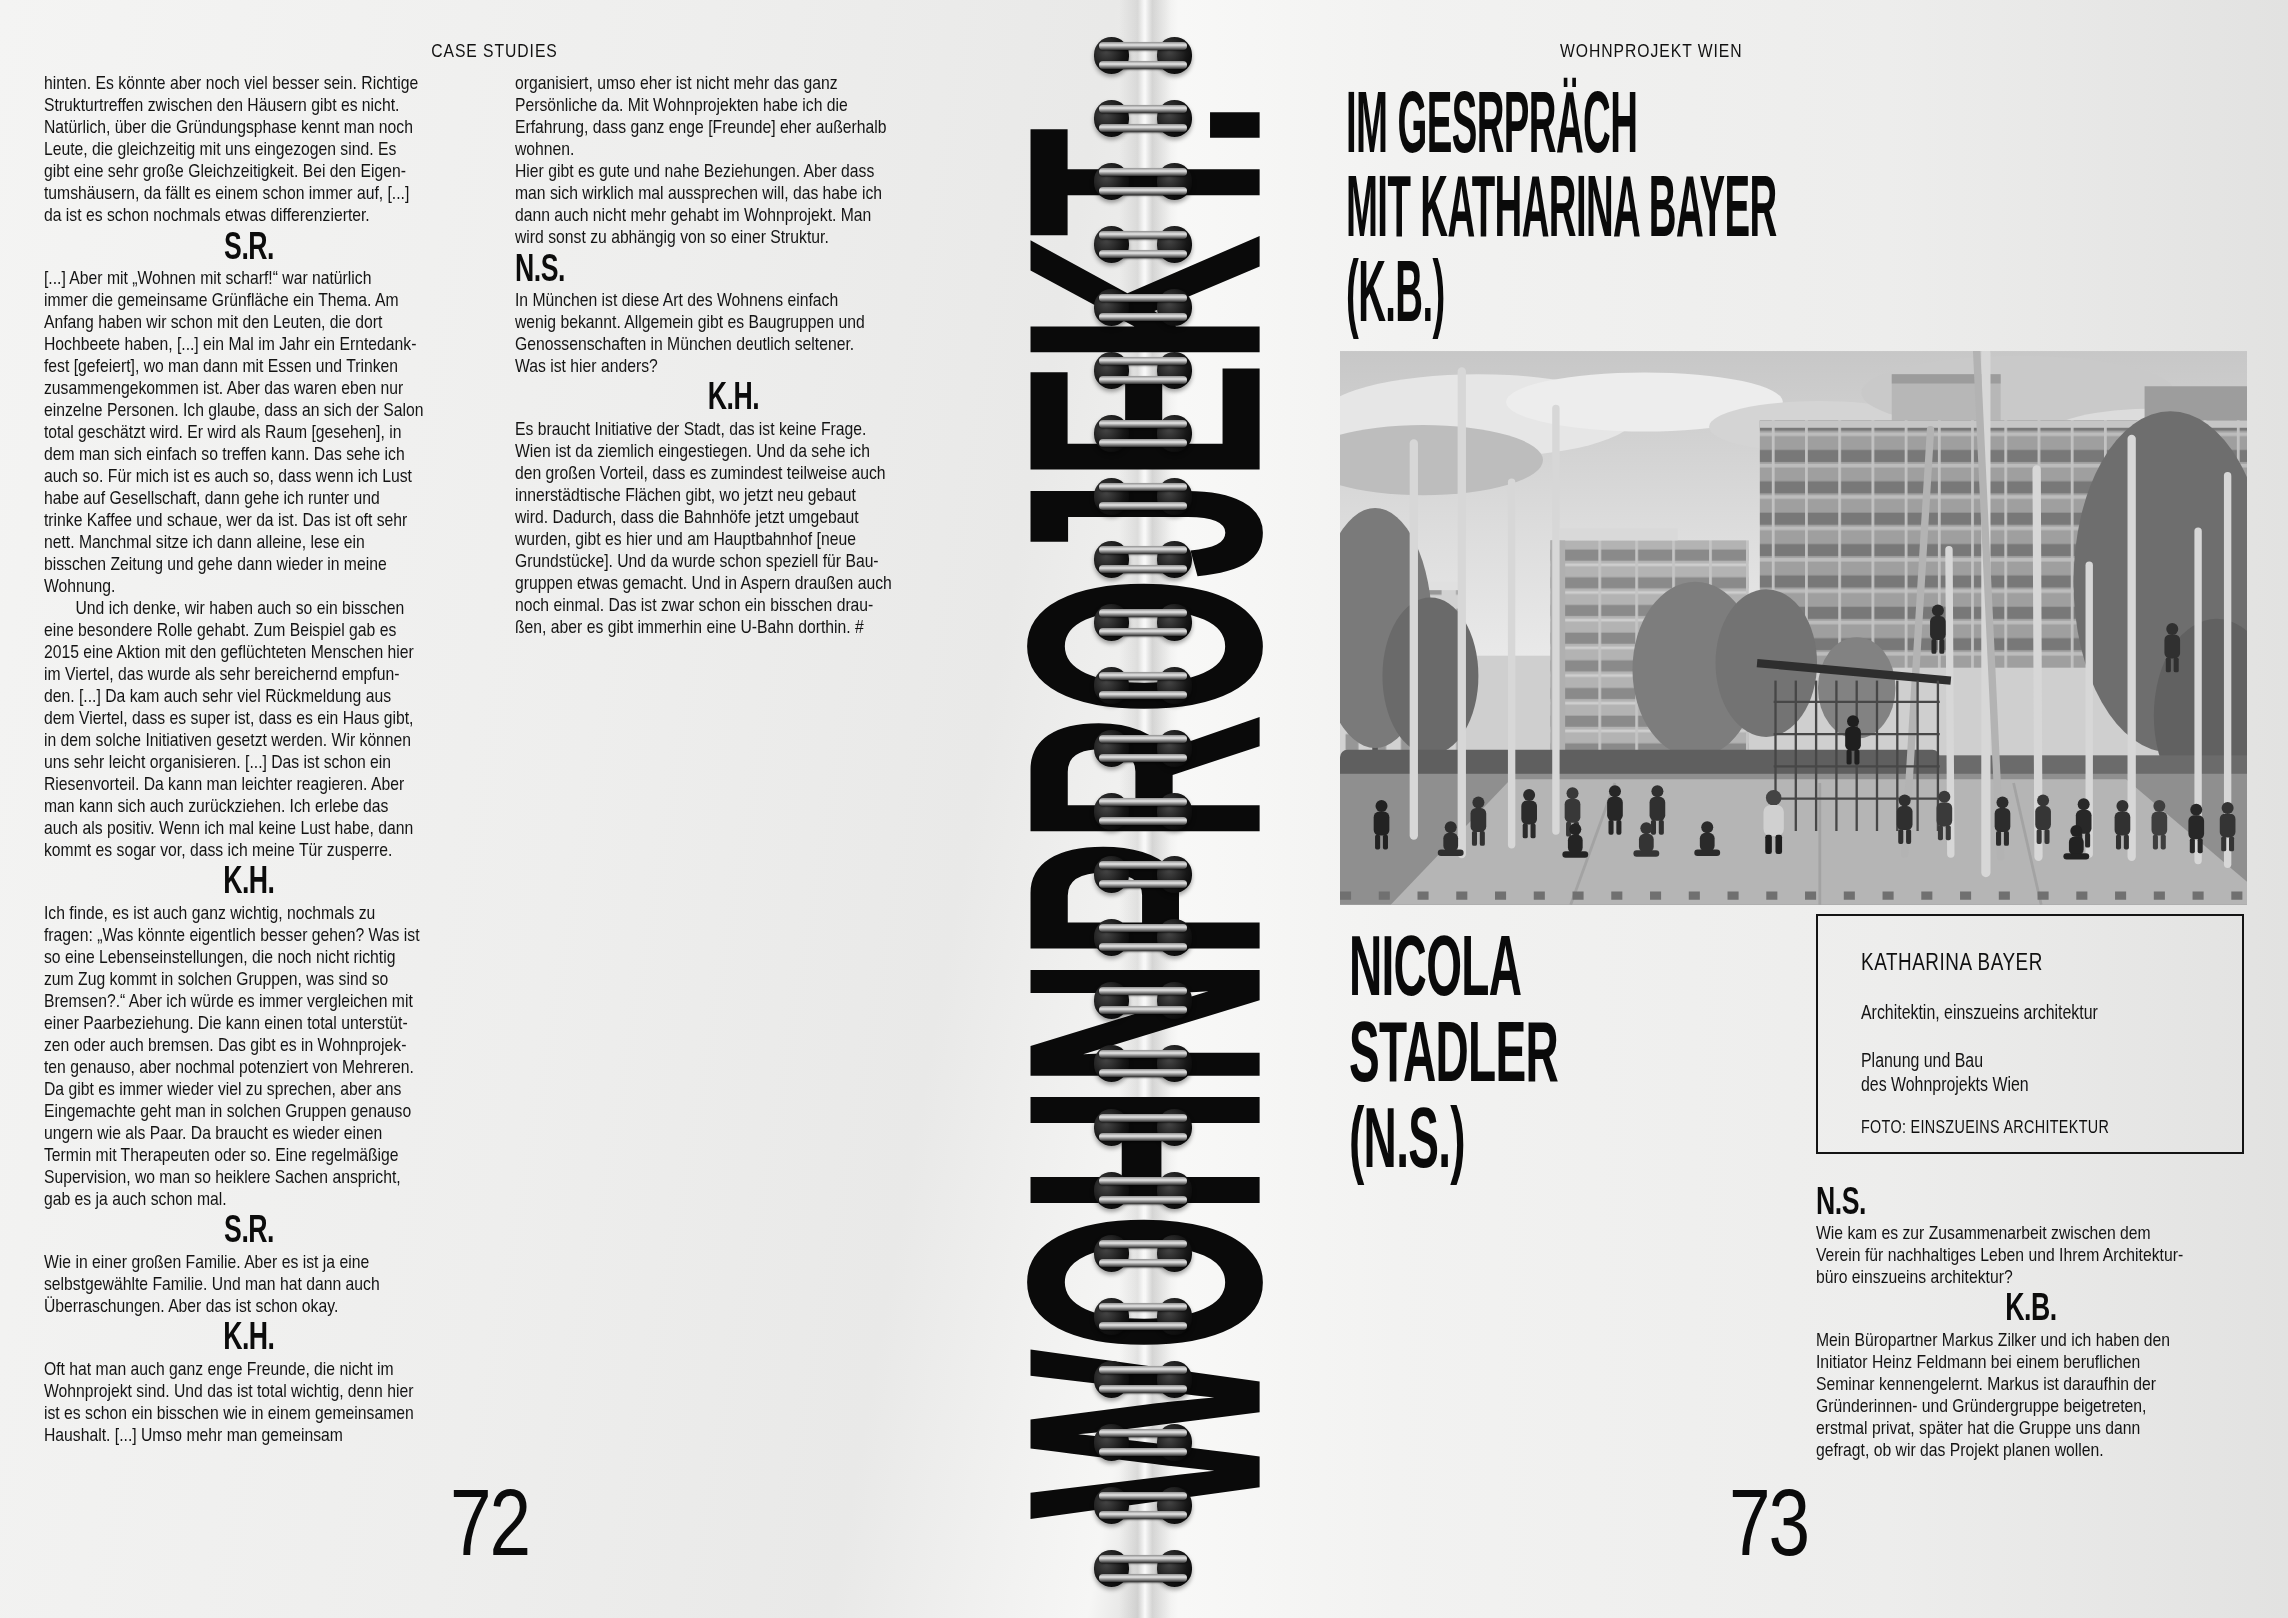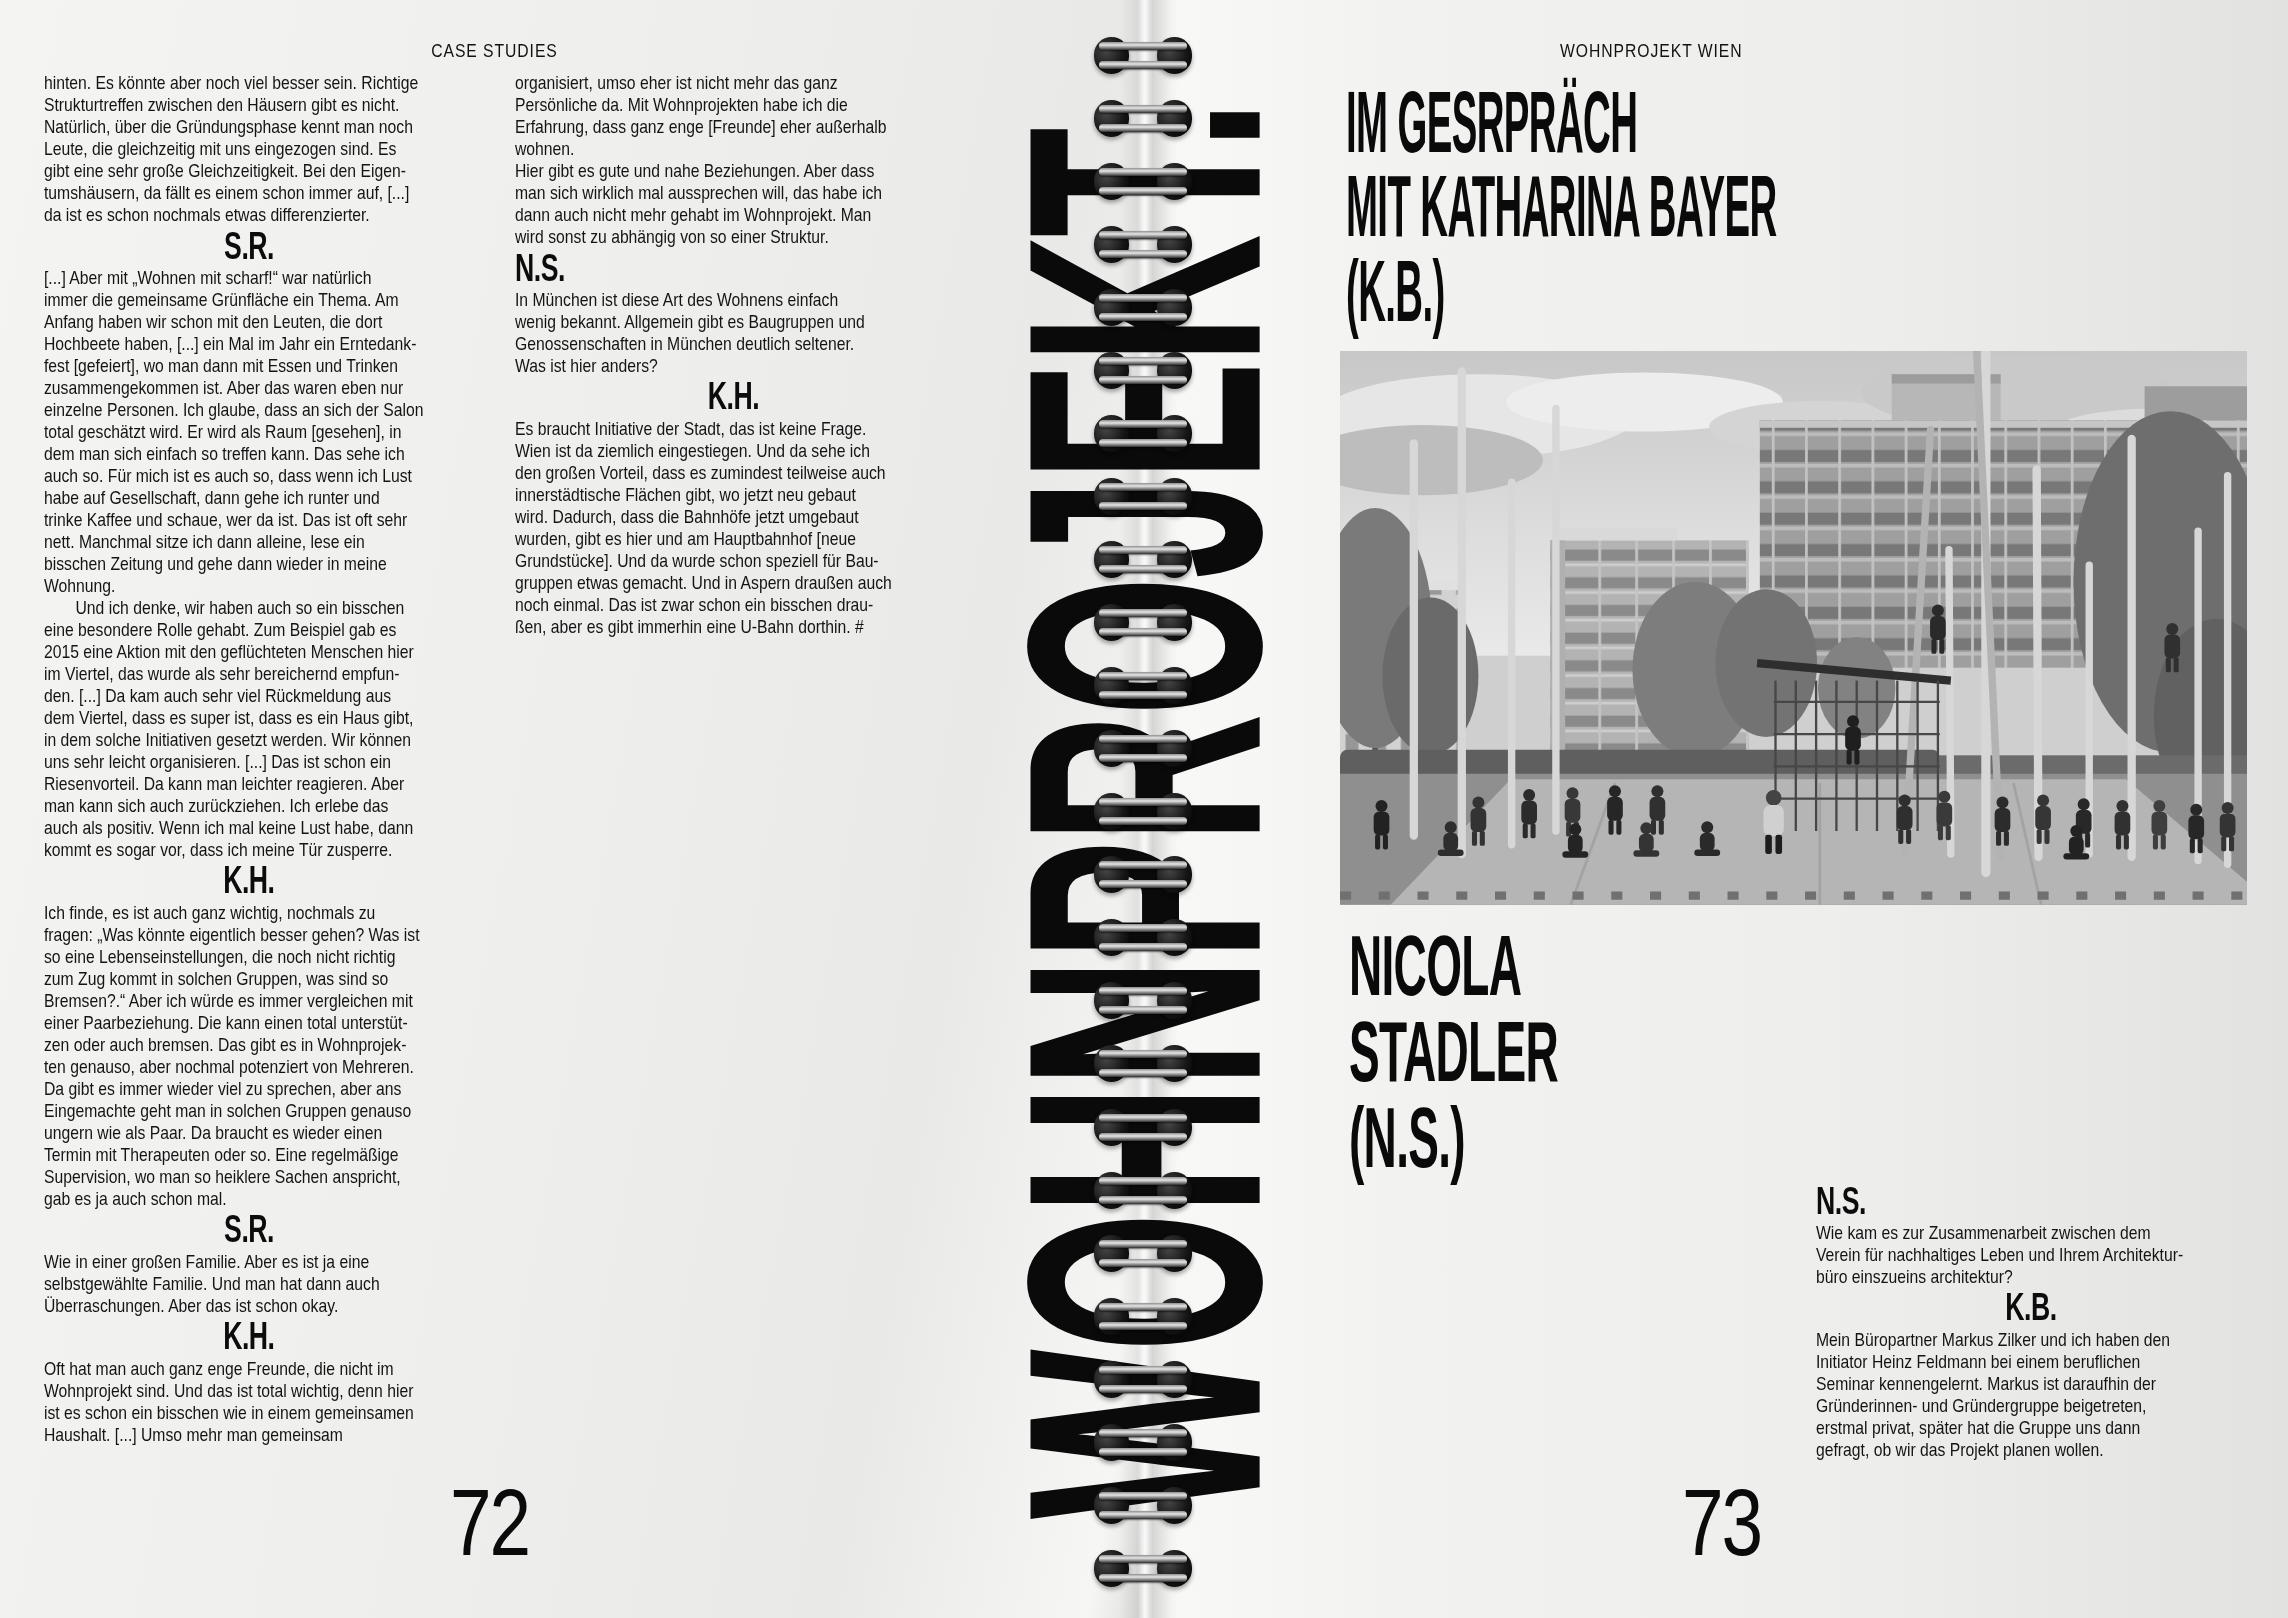--- a/index.html
+++ b/index.html
@@ -45,21 +45,21 @@
   .h-left{text-align:left;}
   .initials{
     display:inline-block; font-weight:700; font-size:28px; letter-spacing:-0.5px;
     transform:scale(1.12,1.4); transform-origin:center center; color:#0c0c0c;
   }
   .h-left .initials{transform-origin:left center;}
   
   .pagenum{position:absolute; top:1504px; font-size:65px; line-height:65px; font-weight:400; z-index:2;}
   .pagenum span{display:inline-block; transform:scale(1.15,1.45); transform-origin:left bottom; letter-spacing:-1.8px; color:#0b0b0b;}
   .lp-num{left:450px;}
-  .rp-num{left:1682px;}
+  .rp-num{left:1729px;}
   
   .rp-title{
     position:absolute; left:1346px; top:81px; z-index:2;
     font-size:59px; line-height:57px; font-weight:700; letter-spacing:-0.9px;
     white-space:pre-line; transform:scale(0.65,1.48); transform-origin:left top; color:#0a0a0a;
   }
   .rp-speaker{
     position:absolute; left:1349px; top:923px; z-index:2;
     font-size:59px; line-height:59px; font-weight:700; letter-spacing:-0.9px;
     white-space:pre-line; transform:scale(0.78,1.46); transform-origin:left top; color:#0a0a0a;
@@ -508,20 +508,29 @@
       <use href="#p" x="648" y="328" fill="#2a2a2a"></use>
       <use href="#p" x="556" y="448" fill="#1f1f1f"></use>
       <use href="#p" x="902" y="348" fill="#303030"></use>
     </svg>
   </div>
 
   <div class="rp-speaker">NICOLA
 STADLER
 (N.S.)</div>
 
+  <div class="info-box">
+    <div class="info-inner">
+      <div class="ib-name">KATHARINA BAYER</div>
+      <div class="ib-role">Architektin, einszueins architektur</div>
+      <div class="ib-project">Planung und Bau
+des Wohnprojekts Wien</div>
+      <div class="ib-credit">FOTO: EINSZUEINS ARCHITEKTUR</div>
+    </div>
+  </div>
 
   <div class="qa">
       <div class="h-row h-left"><span class="initials">N.S.</span></div>
       <div class="para">Wie kam es zur Zusammenarbeit zwischen dem
 Verein für nachhaltiges Leben und Ihrem Architektur-
 büro einszueins architektur?</div>
       <div class="h-row h-center"><span class="initials">K.B.</span></div>
       <div class="para">Mein Büropartner Markus Zilker und ich haben den
 Initiator Heinz Feldmann bei einem beruflichen
 Seminar kennengelernt. Markus ist daraufhin der

